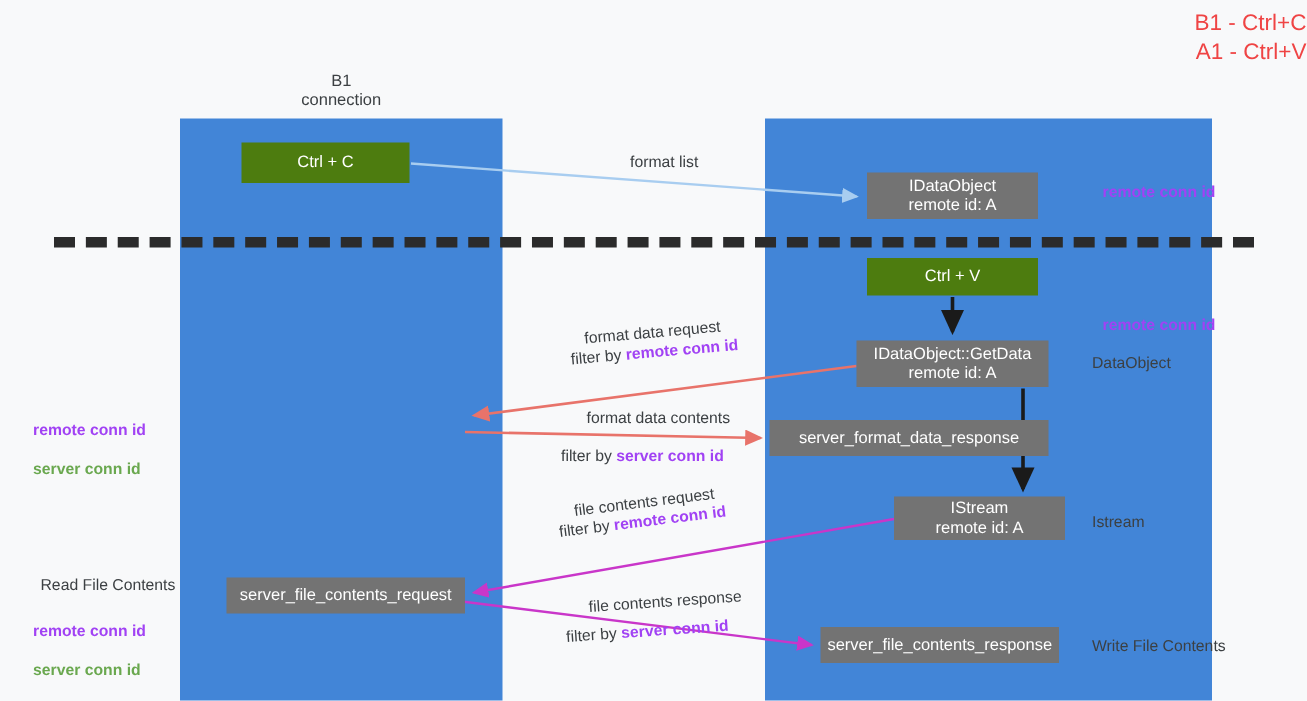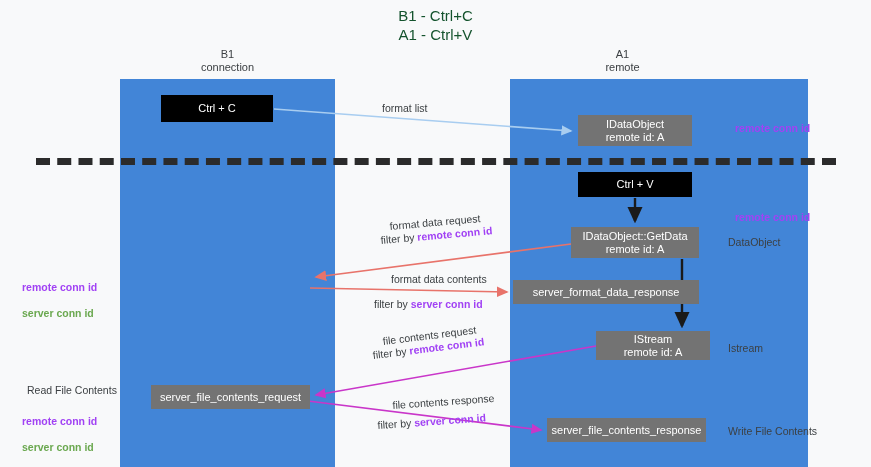--- a/index.html
+++ b/index.html
@@ -12,21 +12,21 @@
   #stage{position:relative;width:871px;height:467px;}
 
   
   .lane{position:absolute;background:#4285d7;}
   #lane-b1{left:120px;top:79px;width:215px;height:388px;}
   #lane-a1{left:510px;top:79px;width:298px;height:388px;}
 
   
   #title{
     position:absolute;left:0;top:6px;width:871px;
-    text-align:center;color:#14532d;font-size:15px;line-height:19px;
+    text-align:right;color:#ef4444;font-size:15px;line-height:19px;
     white-space:pre-line;
   }
 
   
   .col-head{
     position:absolute;text-align:center;color:#3c4043;
     font-size:11px;line-height:13px;white-space:pre-line;
   }
   #head-b1{left:150px;top:48px;width:155px;}
   #head-a1{left:545px;top:48px;width:155px;}
@@ -37,21 +37,21 @@
     border-top:7px dashed #2b2b2b;
   }
 
   
   .node{
     position:absolute;box-sizing:border-box;
     display:flex;flex-direction:column;align-items:center;justify-content:center;
     color:#ffffff;font-size:11px;line-height:13px;text-align:center;
     white-space:pre-line;padding:2px 4px;
   }
-  .node.green{background:#000000;}
+  .node.green{background:#4d7c0f;}
   .node.orange{background:#737373;}
 
   #n-ctrlc   {left:161px;top:95px;width:112px;height:27px;}
   #n-idataobj{left:578px;top:115px;width:114px;height:31px;}
   #n-ctrlv   {left:578px;top:172px;width:114px;height:25px;}
   #n-getdata {left:571px;top:227px;width:128px;height:31px;}
   #n-sfdreq  {left:151px;top:269px;width:159px;height:24px;}
   #n-sfdresp {left:513px;top:280px;width:186px;height:24px;}
   #n-istream {left:596px;top:331px;width:114px;height:29px;}
   #n-sfcreq  {left:151px;top:385px;width:159px;height:24px;}
@@ -76,21 +76,21 @@
   #s-left-conn2{left:22px;top:402px;text-align:left;}
 
   
   .elabel{
     position:absolute;font-size:10.5px;line-height:14px;
     color:#3c4043;white-space:nowrap;
   }
   .elabel b{font-weight:bold;}
   .elabel .purple{color:#a142f4;}
 
-  #e-formatlist{left:382px;top:101px;text-align:center;}
+  #e-formatlist{left:420px;top:101px;text-align:center;}
 
   #e-fdreq{left:389px;top:219px;transform:rotate(-5deg);transform-origin:left top;}
   #e-fdreq2{left:380px;top:233px;transform:rotate(-5deg);transform-origin:left top;}
 
   #e-fdresp{left:391px;top:272px;}
   #e-fdresp2{left:374px;top:297px;}
 
   #e-fcreq{left:382px;top:334px;transform:rotate(-7deg);transform-origin:left top;}
   #e-fcreq2{left:372px;top:348px;transform:rotate(-7deg);transform-origin:left top;}
 
@@ -138,22 +138,20 @@
     <line x1="596" y1="346" x2="316" y2="395" stroke="#c936c9" stroke-width="1.6" marker-end="url(#ah-mag)"></line>
 
     <line x1="300" y1="400" x2="541" y2="430" stroke="#c936c9" stroke-width="1.6" marker-end="url(#ah-mag)"></line>
   </svg>
 
   <div id="title">B1 - Ctrl+C
 A1 - Ctrl+V</div>
 
   <div class="col-head" id="head-b1">B1
 connection</div>
-  <div class="col-head" id="head-a1">A1
-remote</div>
 
   <div id="divider"></div>
 
   <div class="node green" id="n-ctrlc">Ctrl + C</div>
   <div class="node orange" id="n-idataobj">IDataObject
 remote id: A</div>
   <div class="node green" id="n-ctrlv">Ctrl + V</div>
   <div class="node orange" id="n-getdata">IDataObject::GetData
 remote id: A</div>
   <div class="node orange" id="n-sfdresp">server_format_data_response</div>

